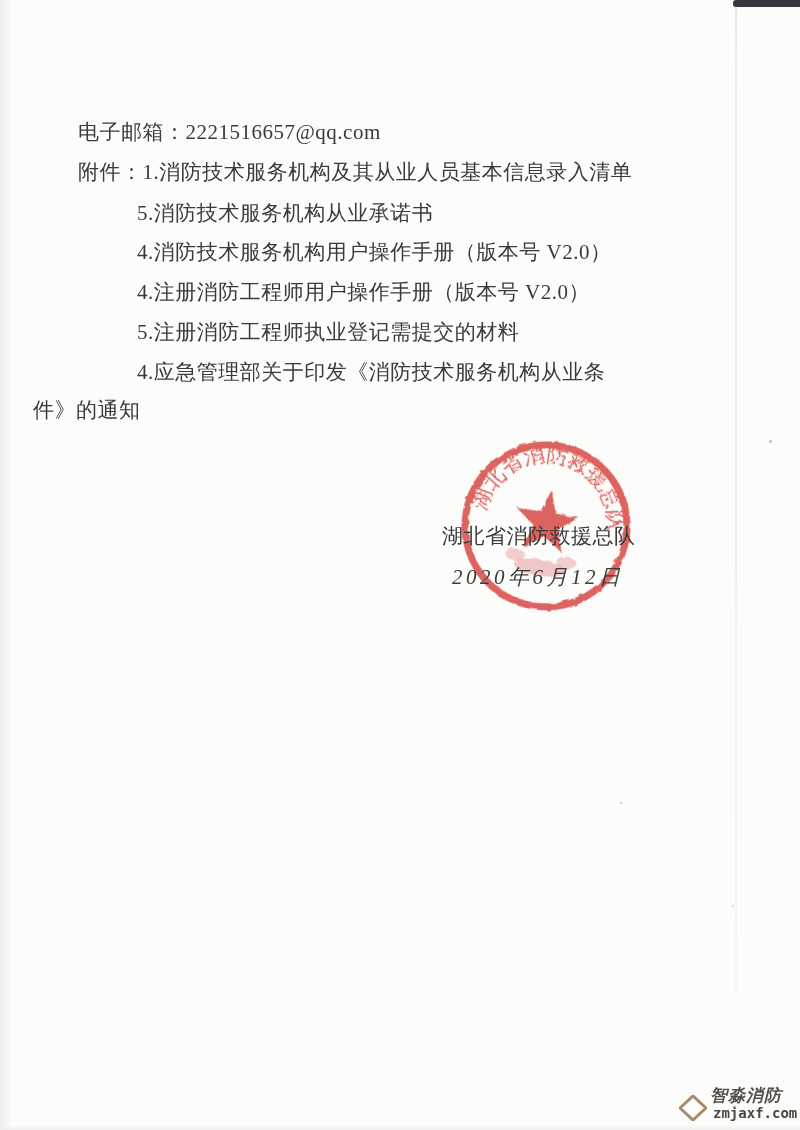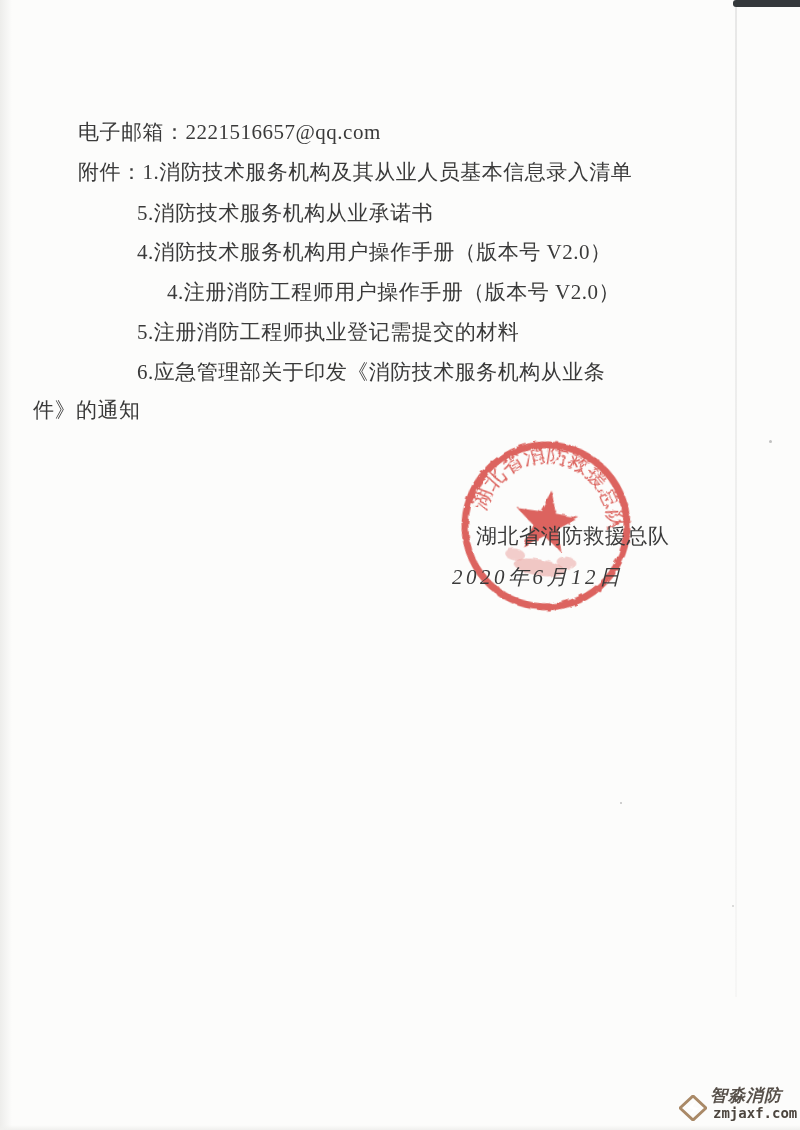--- a/index.html
+++ b/index.html
@@ -24,25 +24,25 @@
   .speck.s2{left:620px;top:802px;width:2px;height:2px;}
   .speck.s3{left:732px;top:905px;width:2px;height:2px;opacity:.4;}
 
   
   .line{position:absolute;font-size:21px;line-height:24px;color:#3a3a3a;
     letter-spacing:.5px;white-space:nowrap;}
   .l-email{left:78px;top:120px;}
   .l-att1{left:78px;top:160px;}
   .l-att2{left:137px;top:201px;}
   .l-att3{left:137px;top:240px;}
-  .l-att4{left:137px;top:280px;margin-left:30px;}
+  .l-att4{left:137px;top:280px;}
   .l-att5{left:137px;top:320px;}
   .l-att6{left:137px;top:360px;}
   .l-att6w{left:33px;top:398px;}
-  .l-org{left:442px;top:524px;z-index:3;margin-left:34px;}
+  .l-org{left:442px;top:524px;z-index:3;}
   .l-date{left:452px;top:565px;z-index:3;letter-spacing:3.5px;font-style:italic;}
 
   
   .seal{position:absolute;left:452px;top:432px;width:188px;height:188px;
     transform:rotate(9deg);z-index:2;opacity:.82;}
   .seal svg{display:block;}
 
   
   .watermark{position:absolute;left:679px;top:1084px;width:115px;height:40px;z-index:4;}
   .wm-logo{position:absolute;left:0;top:11px;}
@@ -70,21 +70,21 @@
     <span>电子邮箱：</span><span>2221516657@qq.com</span>
   </div>
 
   <div class="line l-att1">
     <span>附件：</span><span>1.消防技术服务机构及其从业人员基本信息录入清单</span>
   </div>
   <div class="line l-att2">5.消防技术服务机构从业承诺书</div>
   <div class="line l-att3">4.消防技术服务机构用户操作手册（版本号 V2.0）</div>
   <div class="line l-att4">4.注册消防工程师用户操作手册（版本号 V2.0）</div>
   <div class="line l-att5">5.注册消防工程师执业登记需提交的材料</div>
-  <div class="line l-att6">6.应急管理部关于印发《消防技术服务机构从业条</div>
+  <div class="line l-att6">4.应急管理部关于印发《消防技术服务机构从业条</div>
   <div class="line l-att6w">件》的通知</div>
 
   <div class="line l-org">湖北省消防救援总队</div>
   <div class="line l-date">2020年6月12日</div>
 
   <div class="seal">
     <svg width="188" height="188" viewBox="0 0 188 188">
       <defs>
         <filter id="rough" x="-10%" y="-10%" width="120%" height="120%">
           <feTurbulence type="fractalNoise" baseFrequency="0.15" numOctaves="2" result="n"></feTurbulence>

